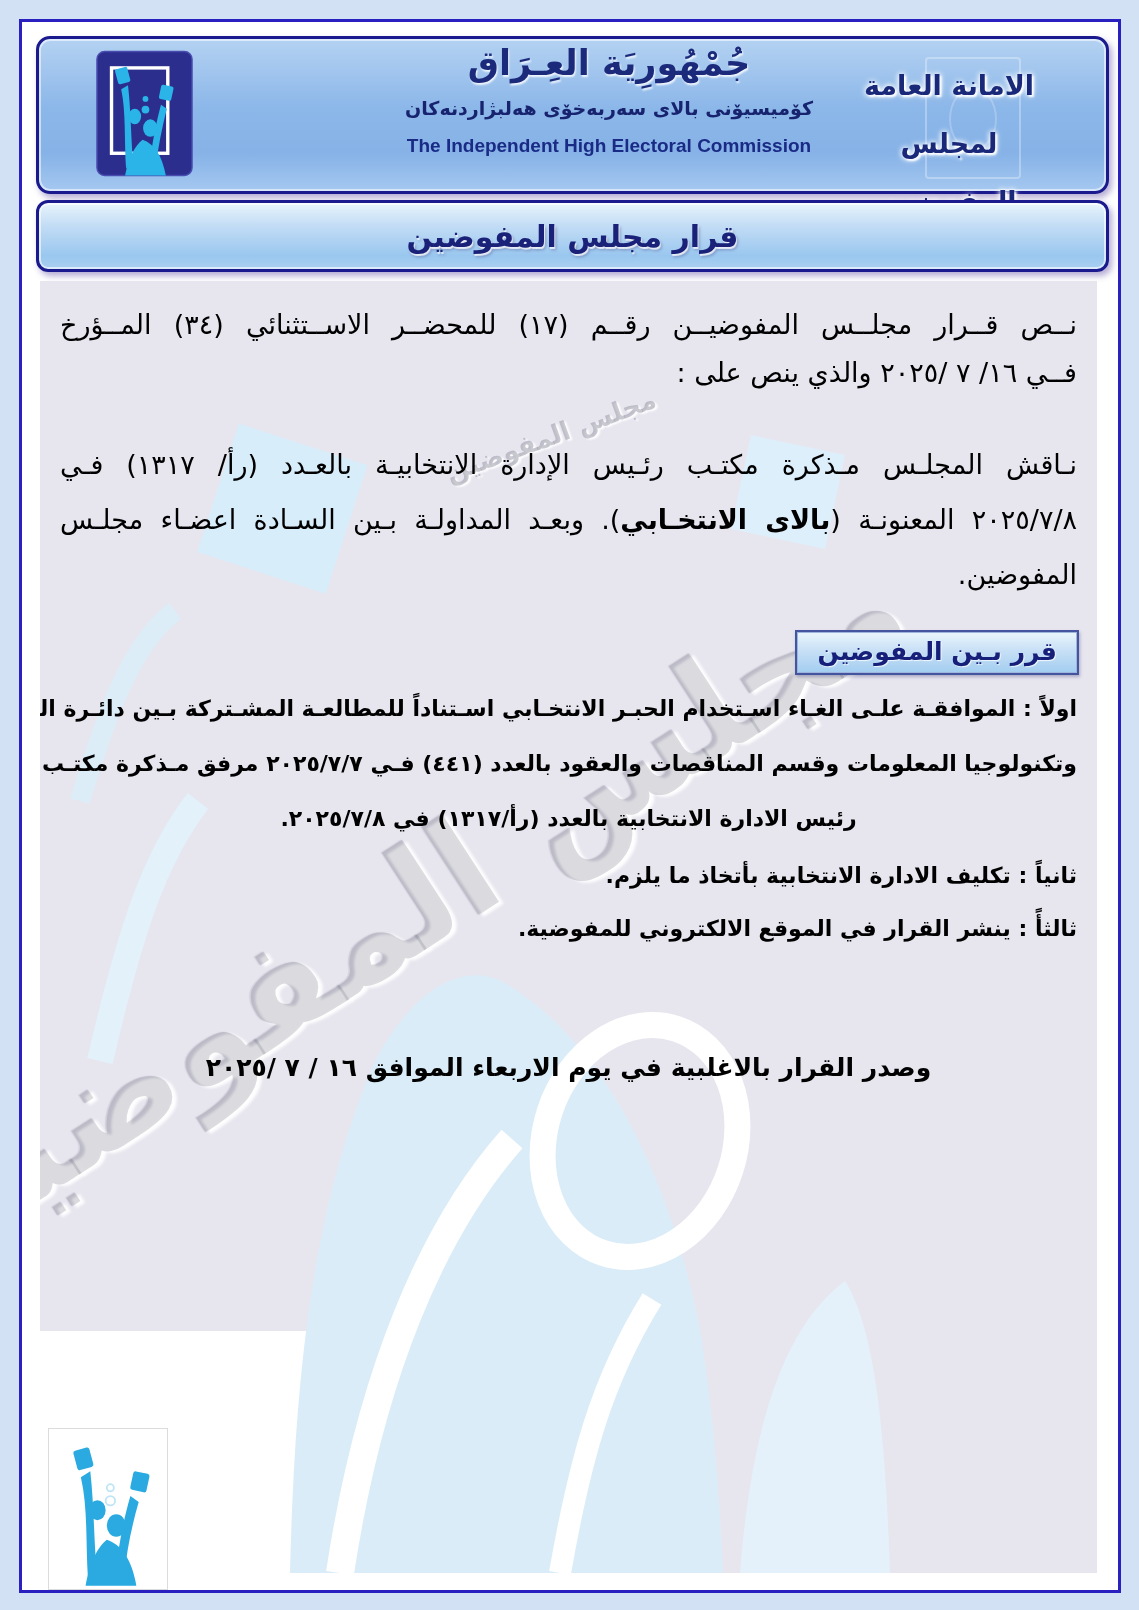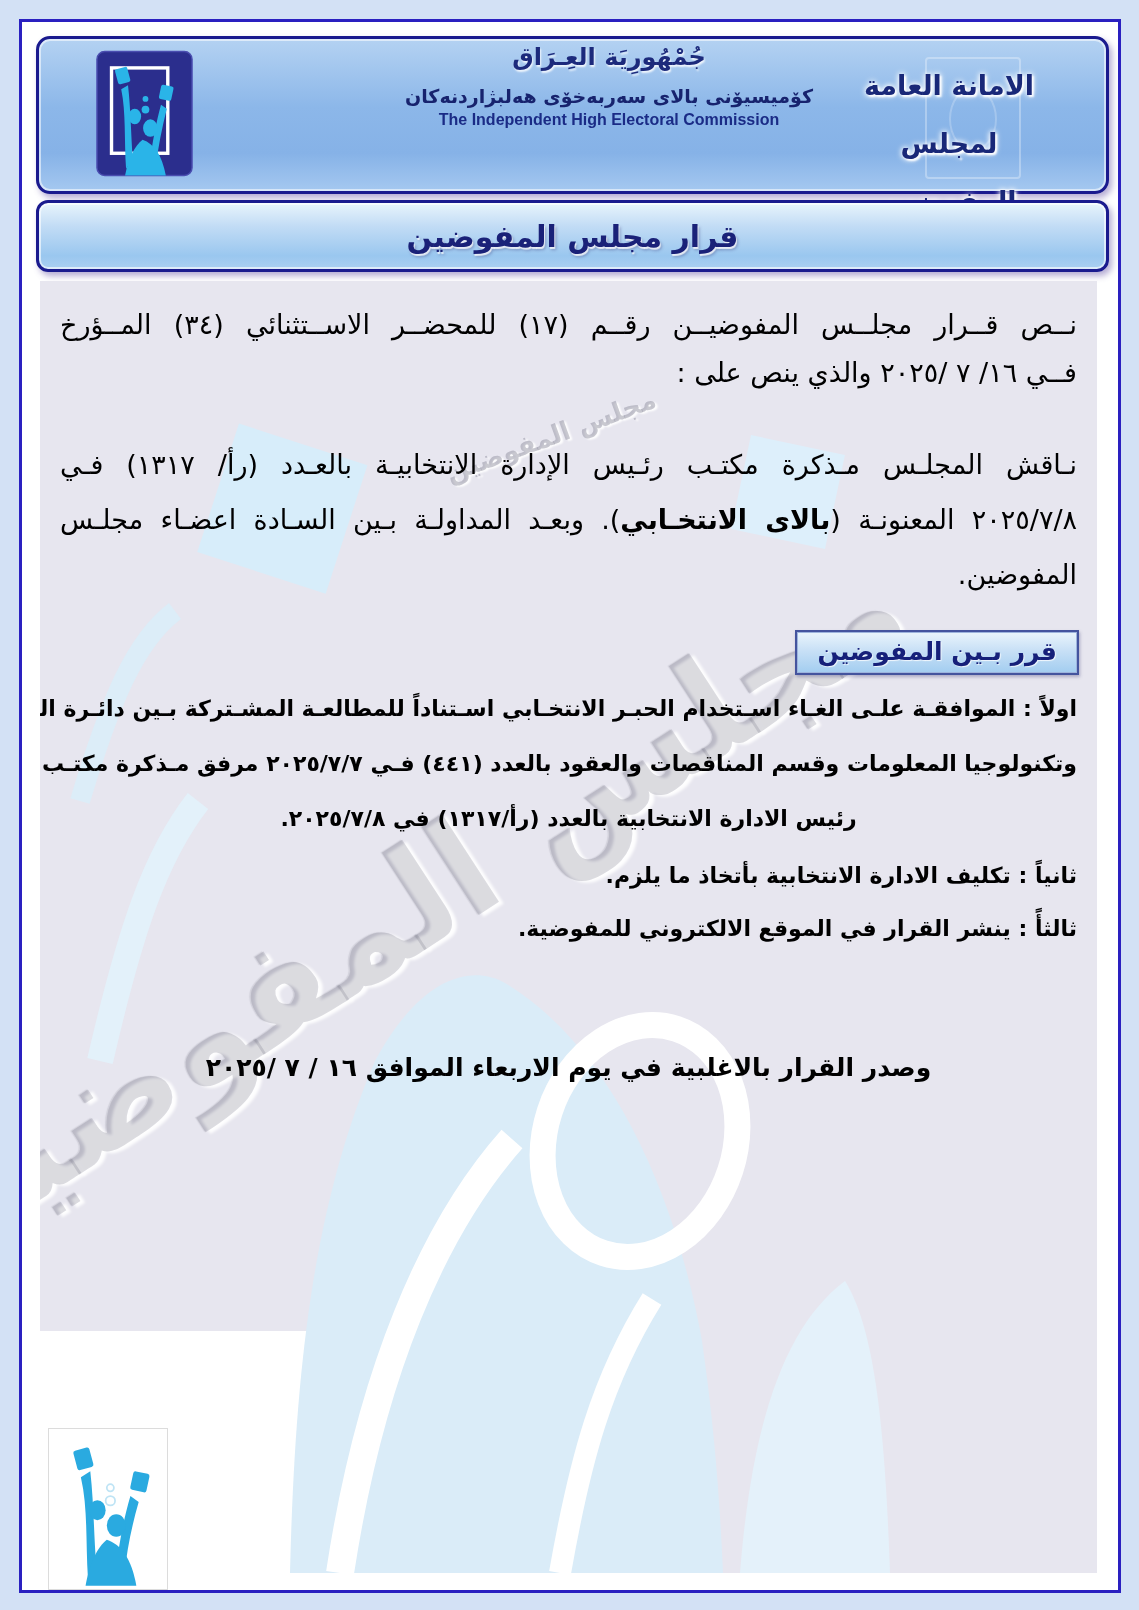--- a/index.html
+++ b/index.html
@@ -7,24 +7,24 @@
         font-family:"DejaVu Sans",sans-serif;}
   .outer-frame{position:absolute;left:19px;top:19px;width:1096px;height:1568px;
         background:#ffffff;border:3px solid #2a20c0;}
   
   .header-box{position:absolute;left:36px;top:36px;width:1067px;height:152px;
         border:3px solid #1a1a8e;border-radius:14px;
         background:linear-gradient(180deg,#b4d2f2 0%,#8cb7e9 45%,#86b2e7 75%,#a5c8f0 100%);
         box-shadow:3px 4px 6px rgba(90,70,160,.45), inset 0 0 0 2px rgba(255,255,255,.55);}
   .emblem{position:absolute;left:57px;top:11px;width:97px;height:127px;}
   .hdr-center{position:absolute;left:300px;top:4px;width:540px;text-align:center;color:#1c2a7c;}
-  .hdr-c-l1{font-size:24px;font-weight:bold;text-shadow:1px 2px 2px rgba(255,255,255,.85);}
+  .hdr-c-l1{font-size:35px;font-weight:bold;text-shadow:1px 2px 2px rgba(255,255,255,.85);}
   .hdr-c-l2{font-size:27px;font-weight:bold;margin-top:2px;text-shadow:1px 2px 2px rgba(255,255,255,.85);}
   .hdr-c-l3{font-size:19px;font-weight:bold;margin-top:14px;color:#17236e;}
-  .hdr-c-l4{font-family:"Liberation Sans",sans-serif;font-size:16px;font-weight:bold;margin-top:4px;color:#1a2b86;}
+  .hdr-c-l4{font-family:"Liberation Sans",sans-serif;font-size:19px;font-weight:bold;margin-top:16px;color:#1a2b86;}
   .hdr-right{position:absolute;right:42px;top:18px;width:230px;text-align:center;color:#192878;
         font-weight:bold;font-size:27px;line-height:58px;
         text-shadow:0 0 5px #fff,0 0 7px #fff,2px 2px 2px rgba(255,255,255,.95);}
   .hdr-ghost{position:absolute;right:85px;top:18px;width:92px;height:118px;
         border:2px solid rgba(255,255,255,.30);border-radius:4px;}
   .hdr-ghost:after{content:"";position:absolute;left:22px;top:28px;width:44px;height:60px;
         border:2px solid rgba(255,255,255,.22);border-radius:50%;}
   
   .title-bar{position:absolute;left:36px;top:200px;width:1067px;height:66px;
         border:3px solid #1a1a8e;border-radius:12px;

